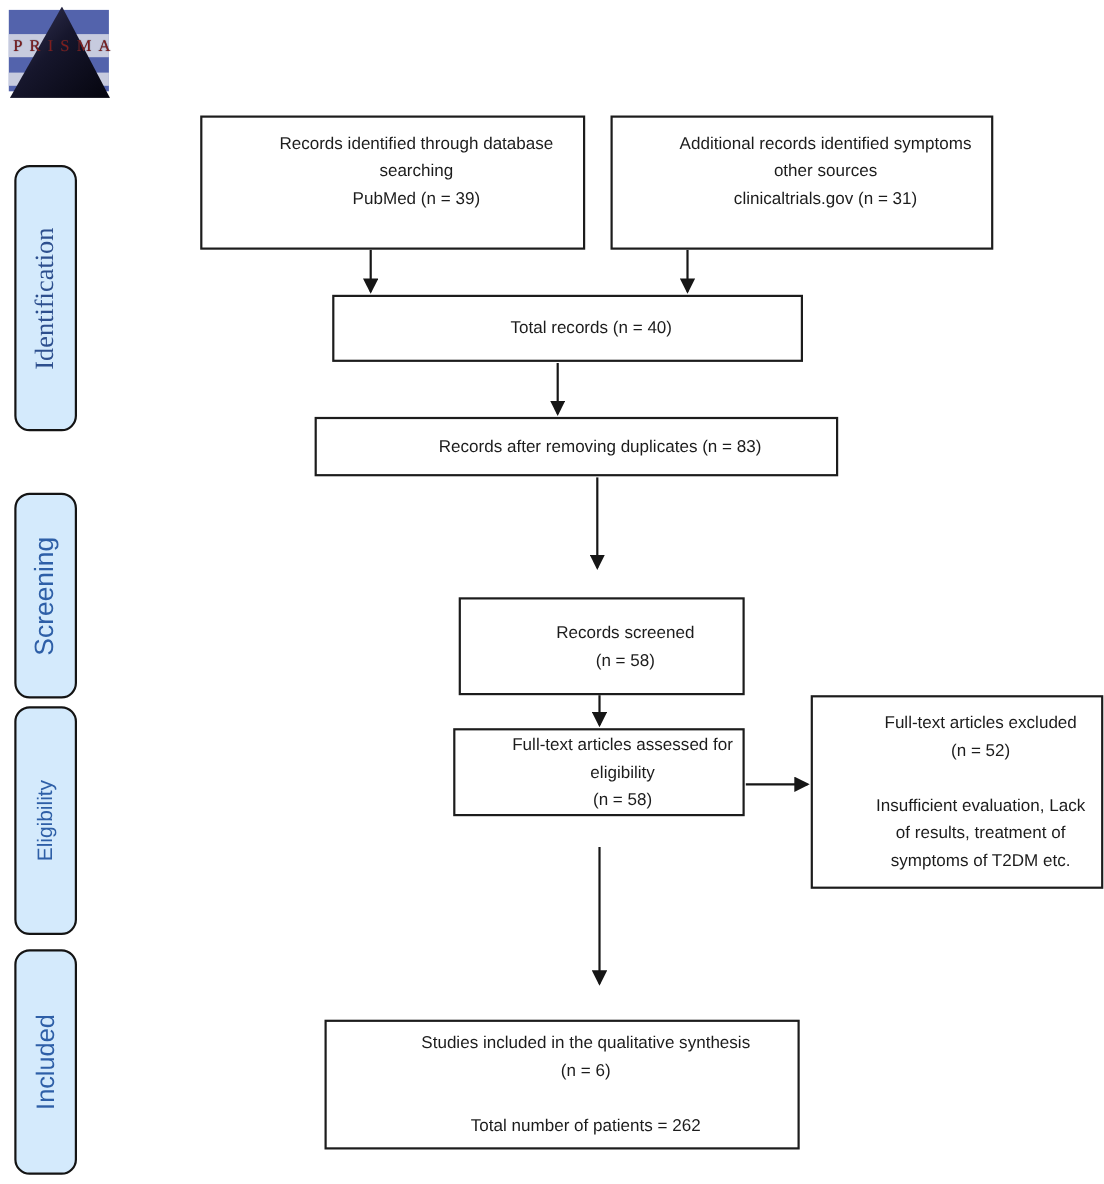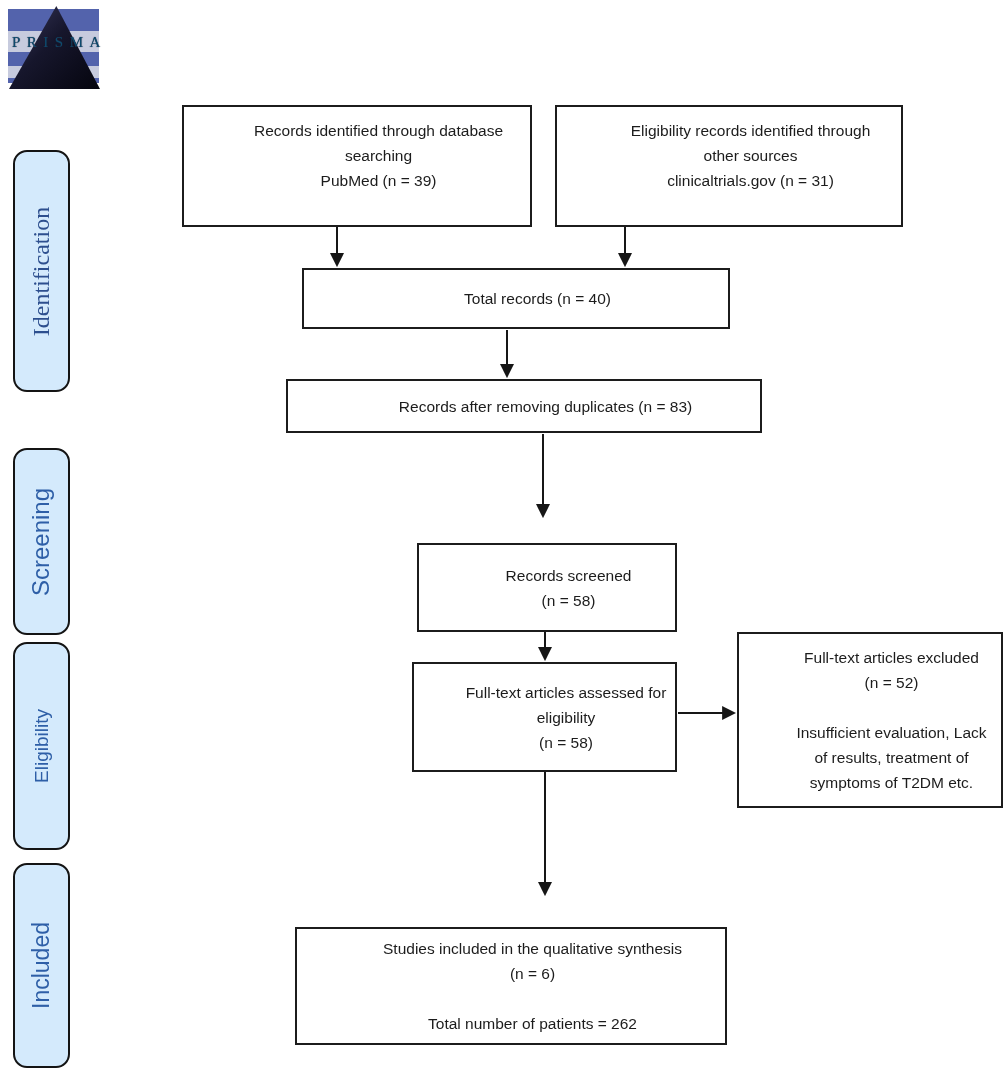--- a/index.html
+++ b/index.html
@@ -22,21 +22,21 @@
   .logo-band.band2 { top: 62px; height: 12px; }
   .logo-triangle {
     position: absolute; left: 3px; top: 2px; width: 91px; height: 83px;
     background: linear-gradient(135deg, #3a3a5e 0%, #16162c 45%, #05050e 100%);
     clip-path: polygon(52% 0, 100% 100%, 0 100%);
   }
   .logo-text {
     position: absolute; left: 0; top: 30px; width: 96px;
     font-family: "Liberation Serif", serif;
     font-size: 15px; letter-spacing: 6.5px; padding-left: 6px;
-    color: #0c4a6e; text-shadow: 0 0 1px #2a2a3a;
+    color: #7f1d1d; text-shadow: 0 0 1px #2a2a3a;
     white-space: nowrap;
   }
 
   
   .stage {
     position: absolute; left: 13px; width: 57px;
     background: #d4eafc; border: 2px solid #141414; border-radius: 14px;
     display: flex; align-items: center; justify-content: center;
   }
   .stage-text {
@@ -60,21 +60,21 @@
     display: flex; flex-direction: column; justify-content: center; padding-left: 43px;
   }
   .fbox .ln { display: block; }
   .fbox .details { margin-top: 25px; }
 
   .box-a { left: 182px; top: 105px; width: 350px; height: 122px; justify-content: flex-start; padding-top: 11px; }
   .box-b { left: 555px; top: 105px; width: 348px; height: 122px; justify-content: flex-start; padding-top: 11px; }
   .box-c { left: 302px; top: 268px; width: 428px; height: 61px; }
   .box-d { left: 286px; top: 379px; width: 476px; height: 54px; }
   .box-e { left: 417px; top: 543px; width: 260px; height: 89px; }
-  .box-f { left: 412px; top: 662px; width: 265px; height: 110px; }
+  .box-f { left: 412px; top: 662px; width: 265px; height: 80px; }
   .box-g { left: 737px; top: 632px; width: 266px; height: 176px; }
   .box-h { left: 295px; top: 897px; width: 432px; height: 118px; margin-top: 30px; }
 
   
   .connectors {
     position: absolute; left: 0; top: 0;
     width: 1004px; height: 1076px;
     pointer-events: none;
   }
 </style>
@@ -121,21 +121,21 @@
     </g>
   </svg>
 
   <div class="fbox box-a">
     <span class="ln">Records identified through database</span>
     <span class="ln">searching</span>
     <span class="ln">PubMed (n = 39)</span>
   </div>
 
   <div class="fbox box-b">
-    <span class="ln">Eligibility records identified through</span>
+    <span class="ln">Additional records identified symptoms</span>
     <span class="ln">other sources</span>
     <span class="ln">clinicaltrials.gov (n = 31)</span>
   </div>
 
   <div class="fbox box-c">
     <span class="ln">Total records (n = 40)</span>
   </div>
 
   <div class="fbox box-d">
     <span class="ln">Records after removing duplicates (n = 83)</span>

